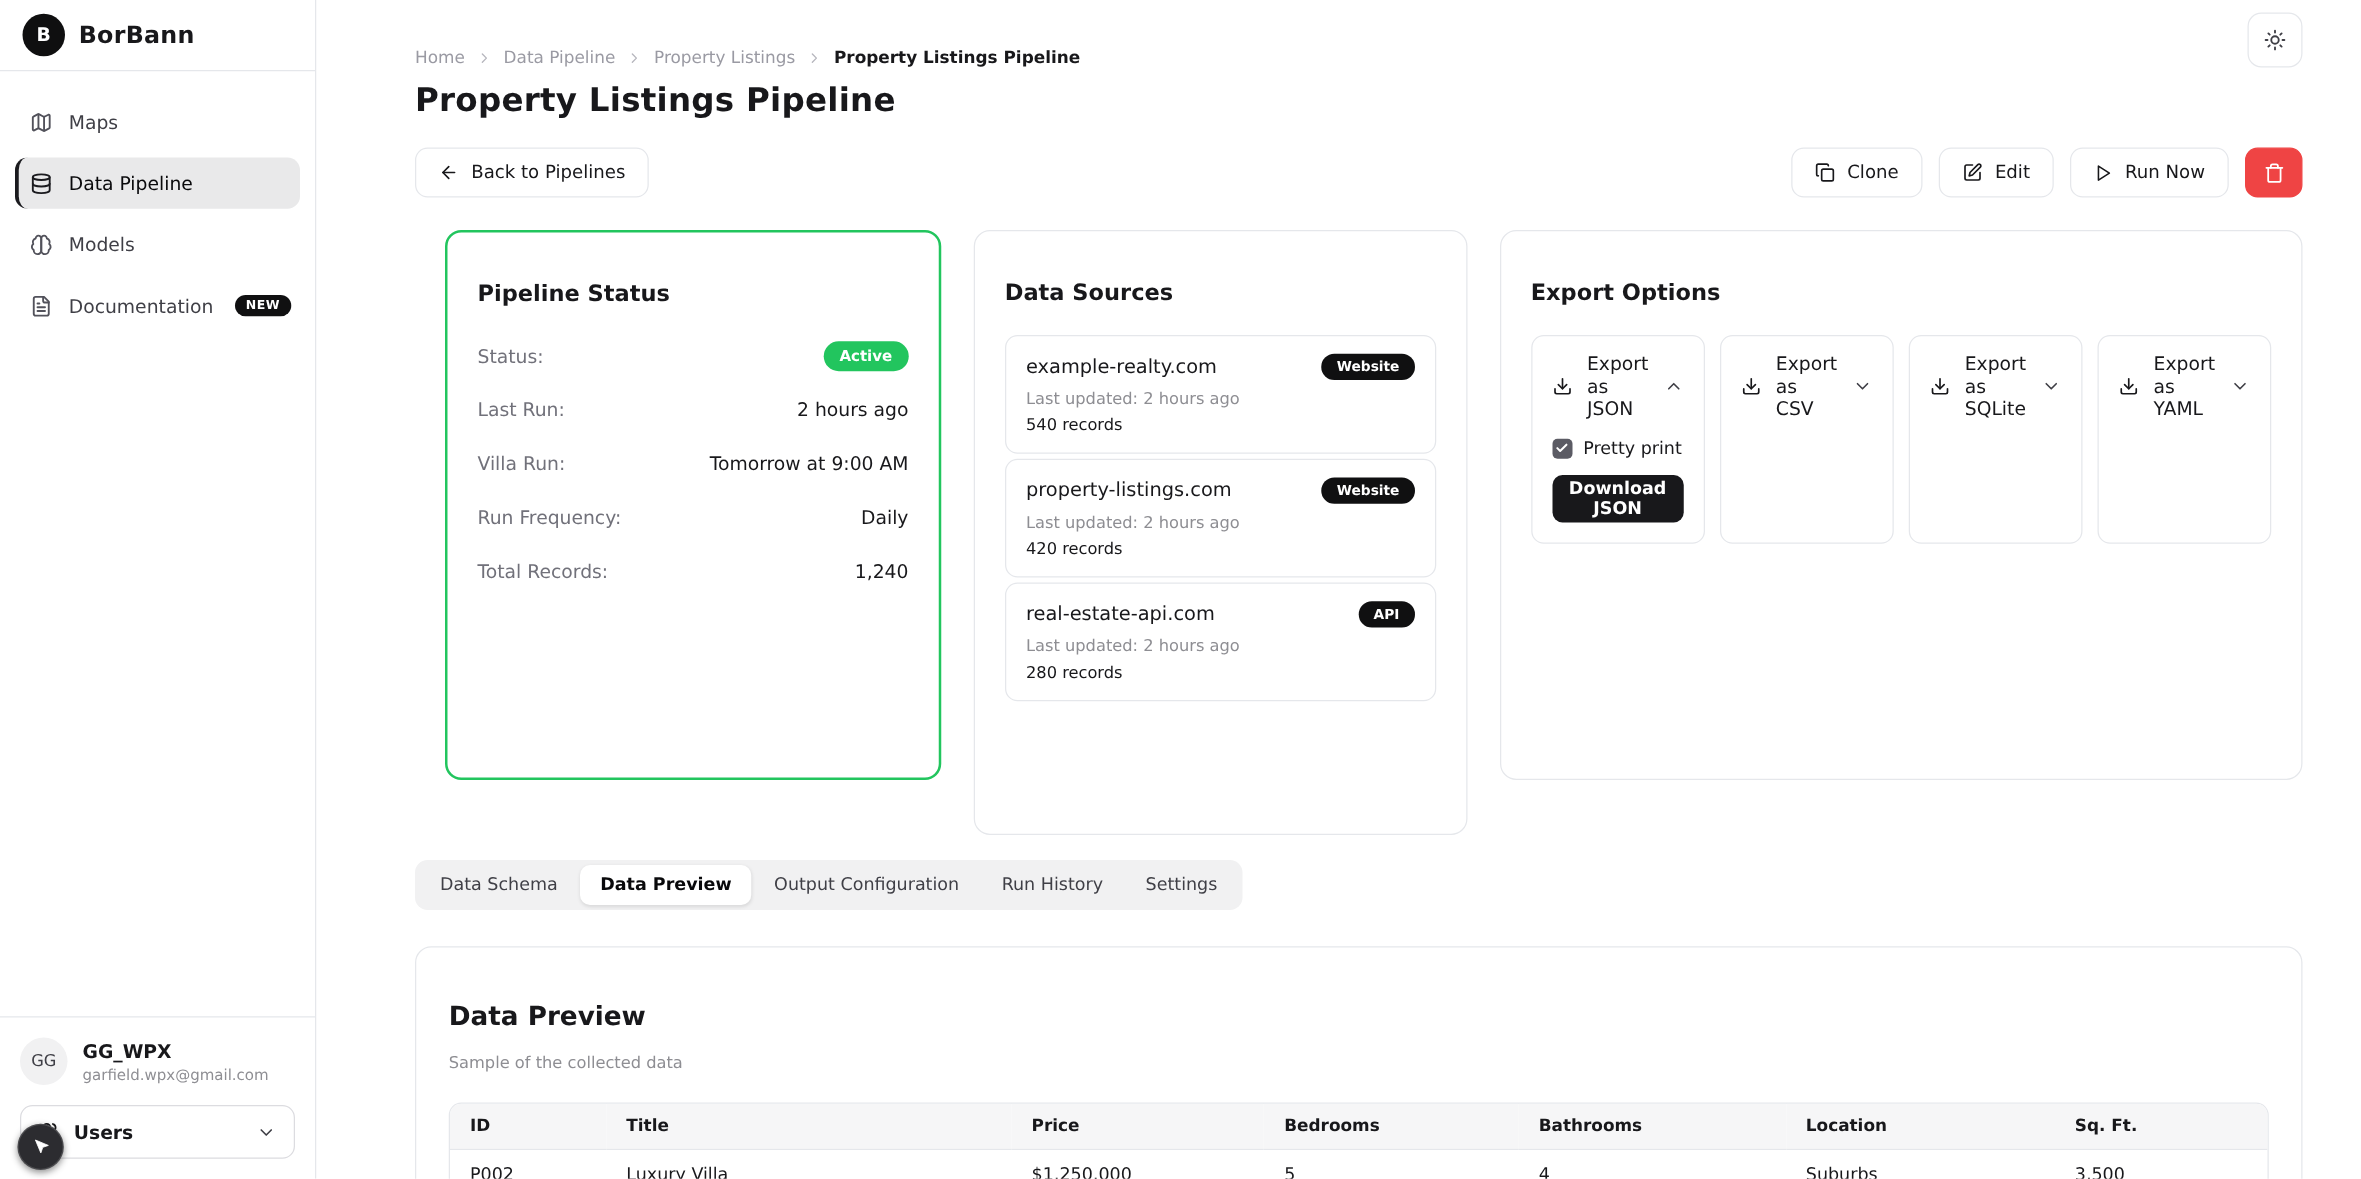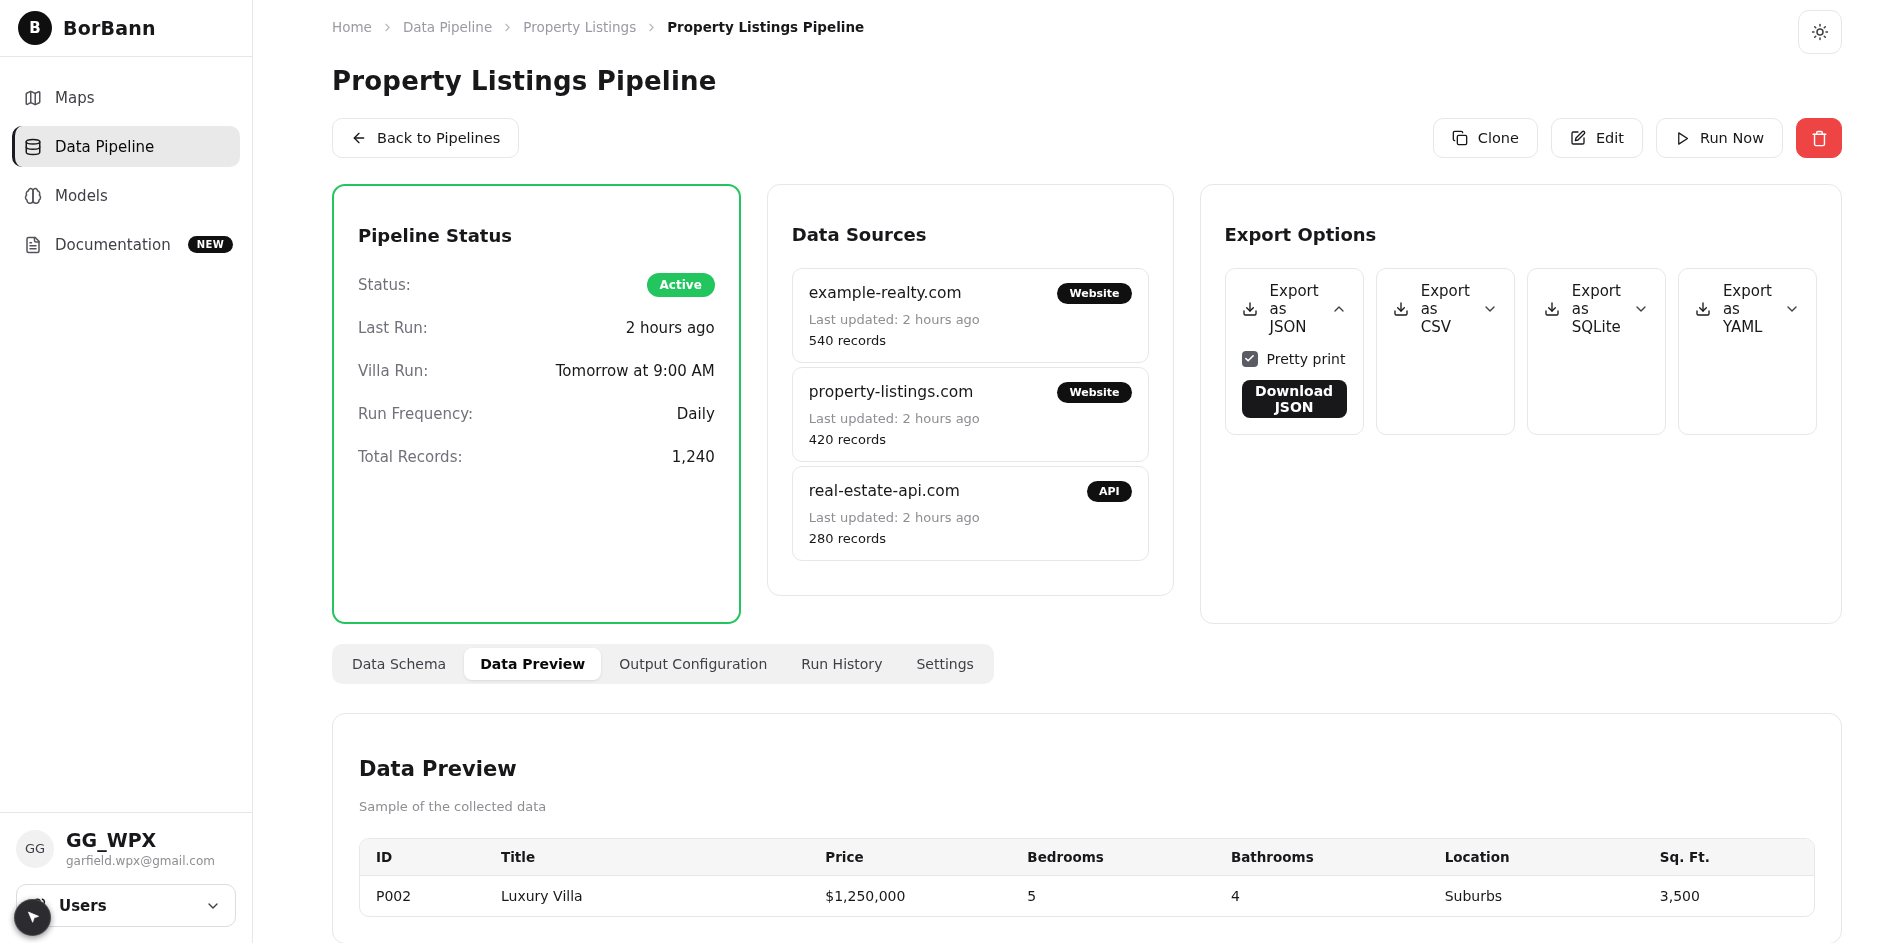--- a/index.html
+++ b/index.html
@@ -23,46 +23,46 @@
   .brand-name{font-size:19px;font-weight:700;letter-spacing:.2px;}
   .side-nav{padding:20px 12px;display:flex;flex-direction:column;gap:8px;}
   .nav-item{display:flex;align-items:center;gap:13px;height:41px;padding:0 12px;border-radius:10px;font-size:15px;color:#3f3f46;cursor:pointer;}
   .nav-item svg{color:#52525b;}
   .nav-item.active{background:#e9e9ea;color:#09090b;font-weight:500;border-left:3px solid #1b1b1f;padding-left:9px;}
   .nav-item.active svg{color:#1b1b1f;}
   .badge-new{background:#101011;color:#fff;font-size:10px;font-weight:700;padding:3px 9px;border-radius:999px;letter-spacing:.4px;margin-left:4px;}
   .side-user{margin-top:auto;border-top:1px solid var(--border);padding:16px;}
   .user-row{display:flex;gap:12px;align-items:center;}
   .avatar{width:38px;height:38px;border-radius:50%;background:#f1f1f2;display:flex;align-items:center;justify-content:center;font-size:13px;color:#3f3f46;font-weight:500;}
-  .user-name{font-size:19px;font-weight:600;}
+  .user-name{font-size:15px;font-weight:600;}
   .user-email{font-size:12px;color:#8e8e93;margin-top:3px;}
   .role-select{margin-top:16px;border:1px solid #dcdce0;border-radius:10px;height:43px;display:flex;align-items:center;gap:11px;padding:0 14px;font-size:15px;font-weight:600;background:#fff;width:100%;font-family:inherit;color:var(--dark);cursor:pointer;}
   .role-select .chev{margin-left:auto;color:#3f3f46;}
   .cursor-overlay{position:absolute;left:14px;top:899px;width:37px;height:37px;border-radius:50%;background:#2c2c30;box-shadow:0 2px 6px rgba(0,0,0,.45), inset 0 0 0 1px rgba(255,255,255,.15);display:flex;align-items:center;justify-content:center;z-index:60;}
 
   
   .main{flex:1;padding:10px 47px 0 79px;overflow:hidden;}
-  .top-row{display:flex;justify-content:space-between;align-items:flex-start;}
+  .top-row{display:flex;justify-content:space-between;align-items:flex-end;}
   .breadcrumb{display:flex;align-items:center;gap:9px;font-size:13.5px;color:var(--lightgray);padding-top:9px;}
   .crumb{cursor:pointer;}
   .crumb.current{color:var(--dark);font-weight:600;cursor:default;}
   .crumb-sep{color:#b6b6bd;}
   .icon-btn{width:44px;height:44px;border:1px solid var(--border);border-radius:11px;background:#fff;display:flex;align-items:center;justify-content:center;color:#3f3f46;cursor:pointer;}
   .page-title{font-size:26px;font-weight:700;margin:12px 0 0;letter-spacing:.2px;}
 
   .actions-row{margin-top:22px;display:flex;justify-content:space-between;align-items:center;}
   .btn{display:inline-flex;align-items:center;gap:10px;border:1px solid var(--border);background:#fff;border-radius:10px;height:40px;padding:0 18px;font-size:14.5px;font-weight:500;color:var(--dark);font-family:inherit;cursor:pointer;}
   .btn-danger{background:var(--red);border-color:var(--red);color:#fff;width:46px;padding:0;justify-content:center;}
   .right-actions{display:flex;gap:13px;}
 
   .cards-row{margin-top:26px;display:flex;gap:26px;align-items:flex-start;}
   .card{background:#fff;border:1px solid var(--border);border-radius:13px;padding:24px;flex:1;}
   .card-title{font-size:18px;font-weight:700;}
-  .status-card{border:2px solid var(--green);height:440px;}
-  .sources-card{height:412px;}
+  .status-card{border:2px solid var(--green);height:440px;margin-left:24px;}
+  .sources-card{height:484px;}
   .export-card{height:440px;}
 
   .status-rows{margin-top:27px;display:flex;flex-direction:column;gap:19px;}
   .srow{display:flex;justify-content:space-between;align-items:center;font-size:15px;min-height:24px;}
   .srow .lbl{color:var(--gray);}
   .badge-active{background:var(--green);color:#fff;font-size:12px;font-weight:700;padding:5px 13px;border-radius:999px;}
 
   .source-list{margin-top:23px;display:flex;flex-direction:column;gap:4px;}
   .source-item{border:1px solid var(--border);border-radius:10px;padding:14px 16px;cursor:pointer;}
   .source-head{display:flex;justify-content:space-between;align-items:center;}

